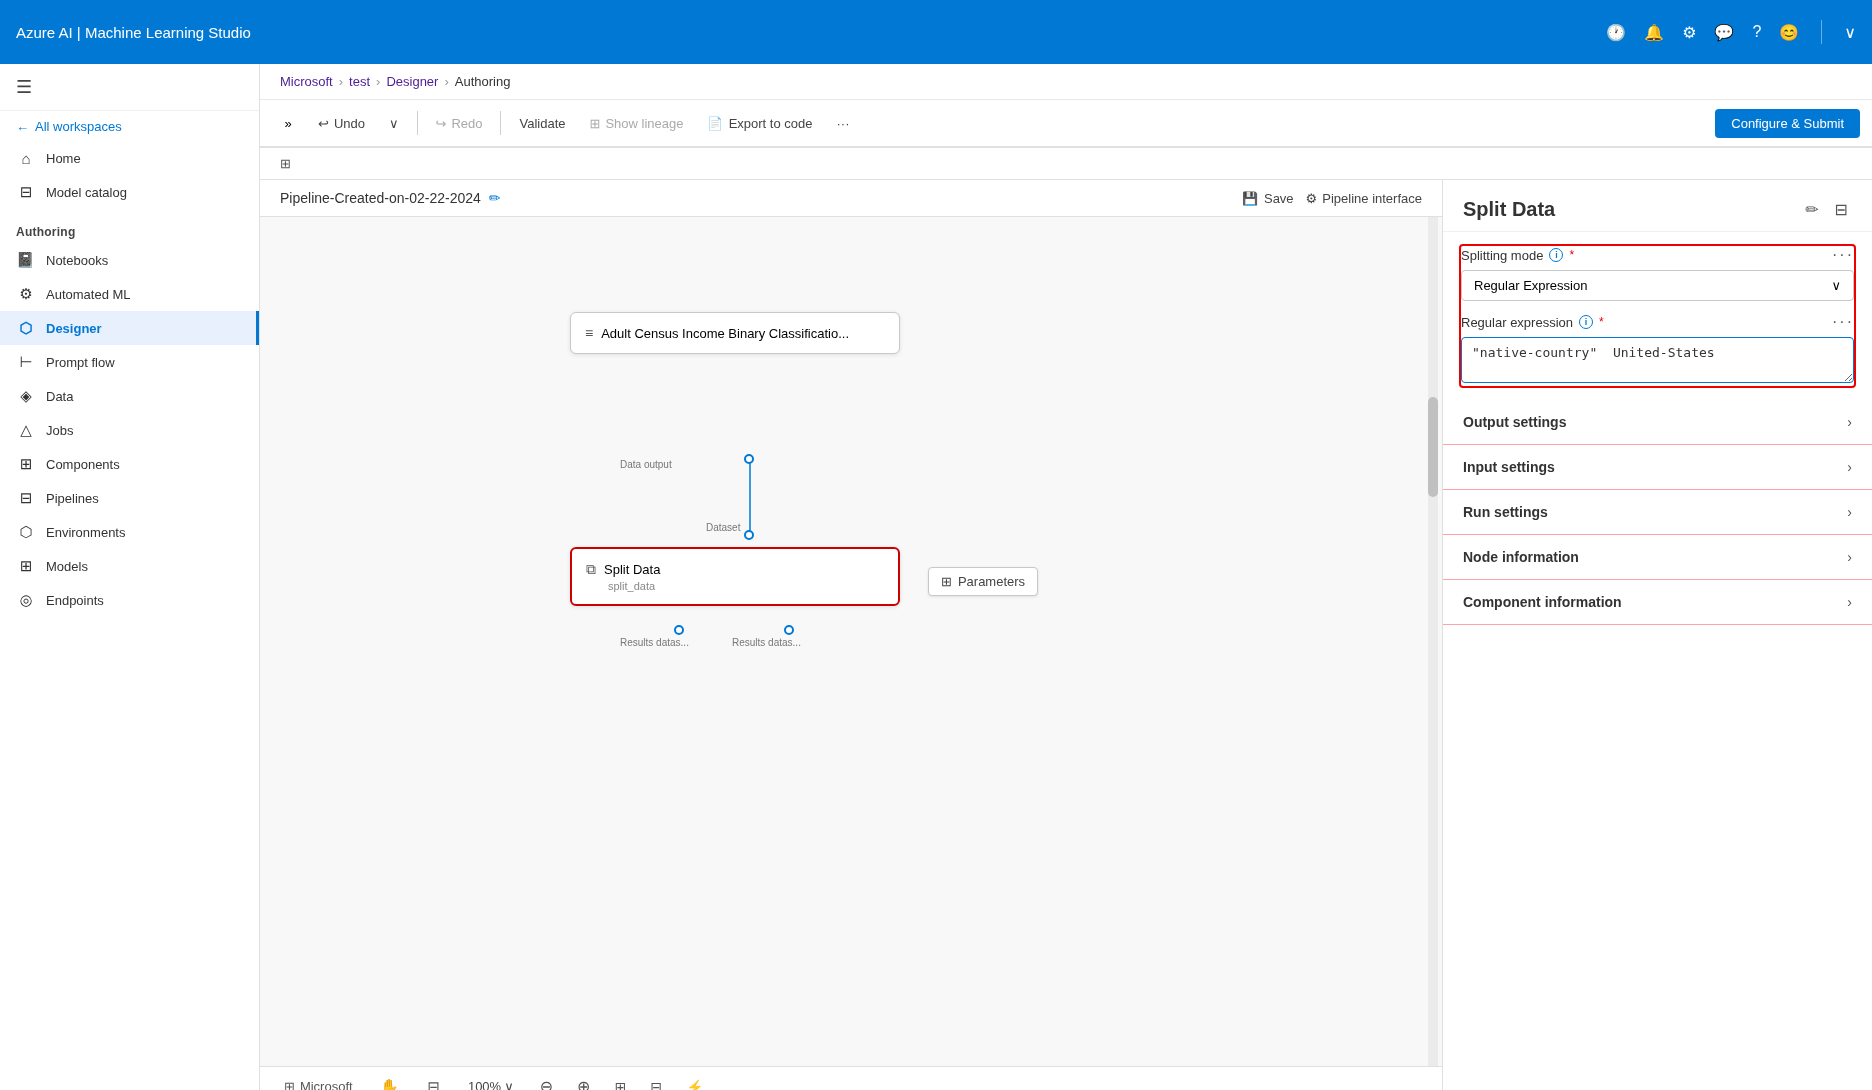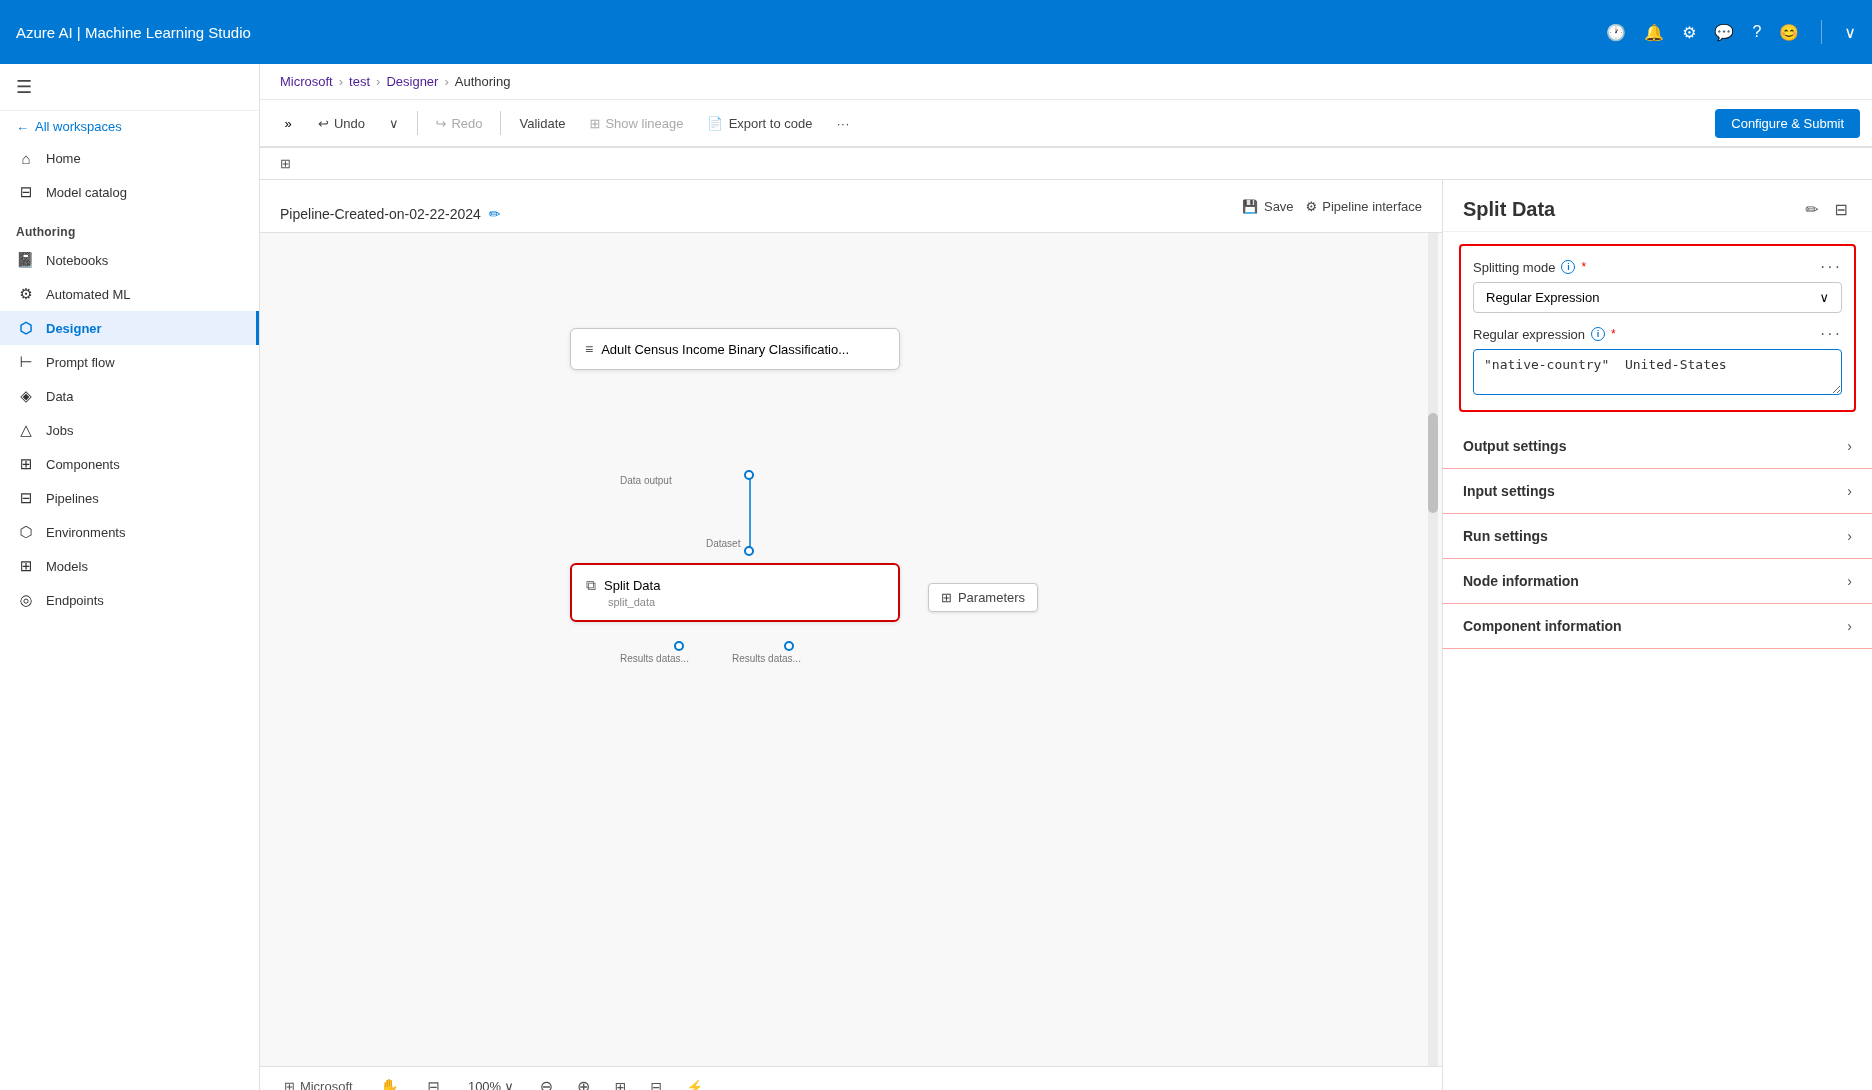--- a/index.html
+++ b/index.html
@@ -115,21 +115,21 @@
 
     
     .pipeline-header {
       background: white;
       border-bottom: 1px solid #e0e0e0;
       padding: 10px 20px;
       display: flex;
       align-items: center;
       justify-content: space-between;
     }
-    .pipeline-name { font-size: 14px; font-weight: 500; color: #333; display: flex; align-items: center; gap: 8px; margin-top: 16px; }
+    .pipeline-name { font-size: 14px; font-weight: 500; color: #333; display: flex; align-items: center; gap: 8px; }
     .pipeline-actions { display: flex; align-items: center; gap: 12px; }
     .pipeline-save { display: flex; align-items: center; gap: 5px; cursor: pointer; color: #444; font-size: 13px; }
     .pipeline-interface { display: flex; align-items: center; gap: 5px; cursor: pointer; color: #444; font-size: 13px; }
 
     
     .canvas-wrapper { flex: 1; display: flex; flex-direction: column; overflow: hidden; }
 
     
     .canvas {
       flex: 1;
@@ -210,21 +210,20 @@
     }
     .right-panel-title { font-size: 20px; font-weight: 600; color: #333; }
     .right-panel-actions { display: flex; gap: 8px; }
     .right-panel-action { cursor: pointer; font-size: 16px; color: #555; padding: 4px; }
 
     
     .settings-section {
       border: 2px solid #e00;
       margin: 12px 16px;
       border-radius: 4px;
-      padding: 12px;
     }
     .field-label {
       display: flex; align-items: center; gap: 6px;
       font-size: 13px; font-weight: 500; color: #333;
       margin-bottom: 6px;
     }
     .field-required { color: #e00; font-size: 12px; }
     .field-more { margin-left: auto; color: #555; cursor: pointer; font-size: 16px; letter-spacing: 2px; }
 
     

